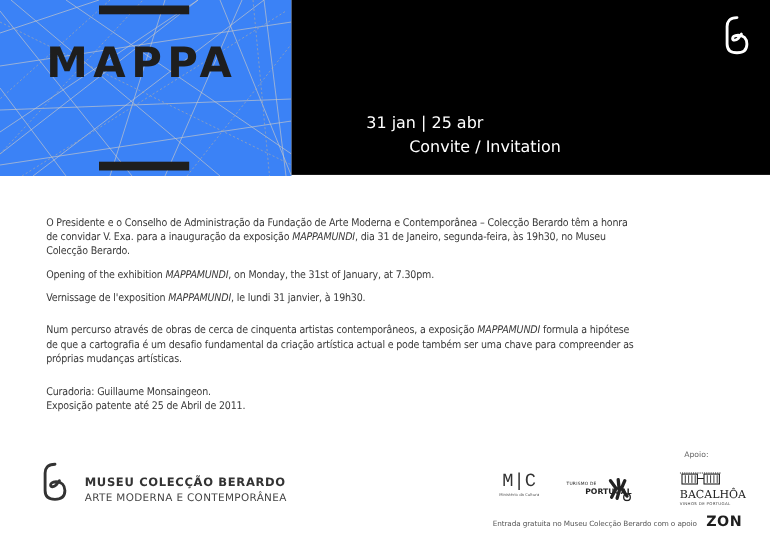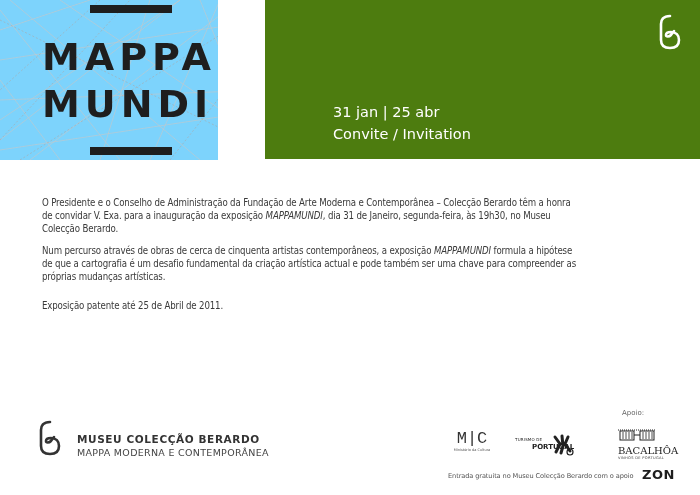--- a/index.html
+++ b/index.html
@@ -1,38 +1,38 @@
 <!DOCTYPE html>
 <html><head>
   <meta charset="utf-8">
   <style>
     html, body { margin: 0; padding: 0; }
     body {
       width: 700px; height: 495px; background: #ffffff; position: relative; overflow: hidden;
       font-family: "DejaVu Sans", "Liberation Sans", sans-serif; color: #333;
     }
-    .hero-left { position: absolute; left: 0; top: 0; width: 218px; height: 160px; background: #7dd3fc; overflow: hidden; }
+    .hero-left { position: absolute; left: 0; top: 0; width: 265px; height: 160px; background: #3b82f6; overflow: hidden; }
     .hero-left svg.lines { position: absolute; left: 0; top: 0; }
     .bar { position: absolute; left: 90px; width: 82px; height: 8px; background: #1e1e1e; }
     .bar.top { top: 5px; }
     .bar.bottom { top: 147px; }
     .title-word {
       position: absolute; left: 42px; width: 180px;
       font-family: "DejaVu Sans", sans-serif; font-weight: bold; font-size: 38px;
       letter-spacing: 5px; color: #1e1e1e; line-height: 1;
     }
     .title-word.w1 { top: 38px; }
     .title-word.w2 { top: 85px; }
-    .hero-right { position: absolute; left: 265px; top: 0; width: 435px; height: 159px; background: #4d7c0f; }
+    .hero-right { position: absolute; left: 265px; top: 0; width: 435px; height: 159px; background: #000000; }
     .date-line, .invite-line {
       position: absolute; left: 68px; color: #ffffff;
       font-family: "DejaVu Sans", sans-serif; font-size: 14.5px; line-height: 1;
     }
     .date-line { top: 105px; }
-    .invite-line { top: 127px; }
+    .invite-line { top: 127px; margin-left: 39px; }
     .logo-b-white { position: absolute; left: 658px; top: 14px; }
     .body-text {
       position: absolute; left: 42px; top: 196px; width: 540px;
       font-family: "DejaVu Sans Condensed", "DejaVu Sans", sans-serif; font-size: 9.6px; line-height: 13.2px; color: #3a3a3a;
       letter-spacing: -0.15px;
     }
     .body-text p { margin: 0 0 8px 0; }
     .body-text p.gap { margin-bottom: 16px; }
     .body-text p.nomb { margin-bottom: 0; }
     .body-text i { }
@@ -82,47 +82,53 @@
       <line x1="0" y1="20" x2="265" y2="150"></line>
       <line x1="20" y1="160" x2="260" y2="10"></line>
       <line x1="100" y1="0" x2="0" y2="90"></line>
       <line x1="230" y1="0" x2="245" y2="160"></line>
       <line x1="0" y1="140" x2="130" y2="0"></line>
       <line x1="170" y1="160" x2="265" y2="40"></line>
     </g>
   </svg>
   <div class="bar top"></div>
   <div class="title-word w1">MAPPA</div>
-  <div class="title-word w2">MUNDI</div>
   <div class="bar bottom"></div>
 </div>
 
 <div class="hero-right">
   <div class="date-line">31 jan | 25 abr</div>
   <div class="invite-line">Convite / Invitation</div>
 </div>
 <svg class="logo-b-white" width="24" height="36" viewBox="0 0 24 36">
   <path d="M12 2 C5 2 3 6 3 10 L3 26 C3 31 6 34 12 34 C18 34 21 31 21 26 C21 21 18 18 13 18 C9 18 8 20 8 21 C8 23 11 23 13 21 L16 17" stroke="#fff" stroke-width="2.6" fill="none" stroke-linecap="round"></path>
 </svg>
 
 <div class="body-text">
   <p>
     <span>O Presidente e o Conselho de Administração da Fundação de Arte Moderna e Contemporânea – Colecção Berardo têm a honra de convidar V. Exa. para a inauguração da exposição </span><i>MAPPAMUNDI</i><span>, dia 31 de Janeiro, segunda-feira, às 19h30, no Museu Colecção Berardo.</span>
   </p>
+  <p>
+    <span>Opening of the exhibition </span><i>MAPPAMUNDI</i><span>, on Monday, the 31st of January, at 7.30pm.</span>
+  </p>
+  <p class="gap">
+    <span>Vernissage de l'exposition </span><i>MAPPAMUNDI</i><span>, le lundi 31 janvier, à 19h30.</span>
+  </p>
   <p class="gap">
     <span>Num percurso através de obras de cerca de cinquenta artistas contemporâneos, a exposição </span><i>MAPPAMUNDI</i><span> formula a hipótese de que a cartografia é um desafio fundamental da criação artística actual e pode também ser uma chave para compreender as próprias mudanças artísticas.</span>
   </p>
+  <p class="nomb">Curadoria: Guillaume Monsaingeon.</p>
   <p class="nomb">Exposição patente até 25 de Abril de 2011.</p>
 </div>
 
 <svg class="museum-logo" width="24" height="36" viewBox="0 0 24 36">
   <path d="M12 2 C5 2 3 6 3 10 L3 26 C3 31 6 34 12 34 C18 34 21 31 21 26 C21 21 18 18 13 18 C9 18 8 20 8 21 C8 23 11 23 13 21 L16 17" stroke="#333" stroke-width="2.6" fill="none" stroke-linecap="round"></path>
 </svg>
 <div class="museum-name">MUSEU COLECÇÃO BERARDO</div>
-<div class="museum-sub">MAPPA MODERNA E CONTEMPORÂNEA</div>
+<div class="museum-sub">ARTE MODERNA E CONTEMPORÂNEA</div>
 
 <div class="mc-logo">
   <div class="mc">M|C</div>
   <div class="mcsub">Ministério da Cultura</div>
 </div>
 
 <div class="tp-logo">
   <span class="tp-small">TURISMO DE</span>
   <span class="tp-big">PORTUGAL</span>
   <svg style="position:absolute;left:40px;top:0;" width="22" height="22" viewBox="0 0 22 22">

